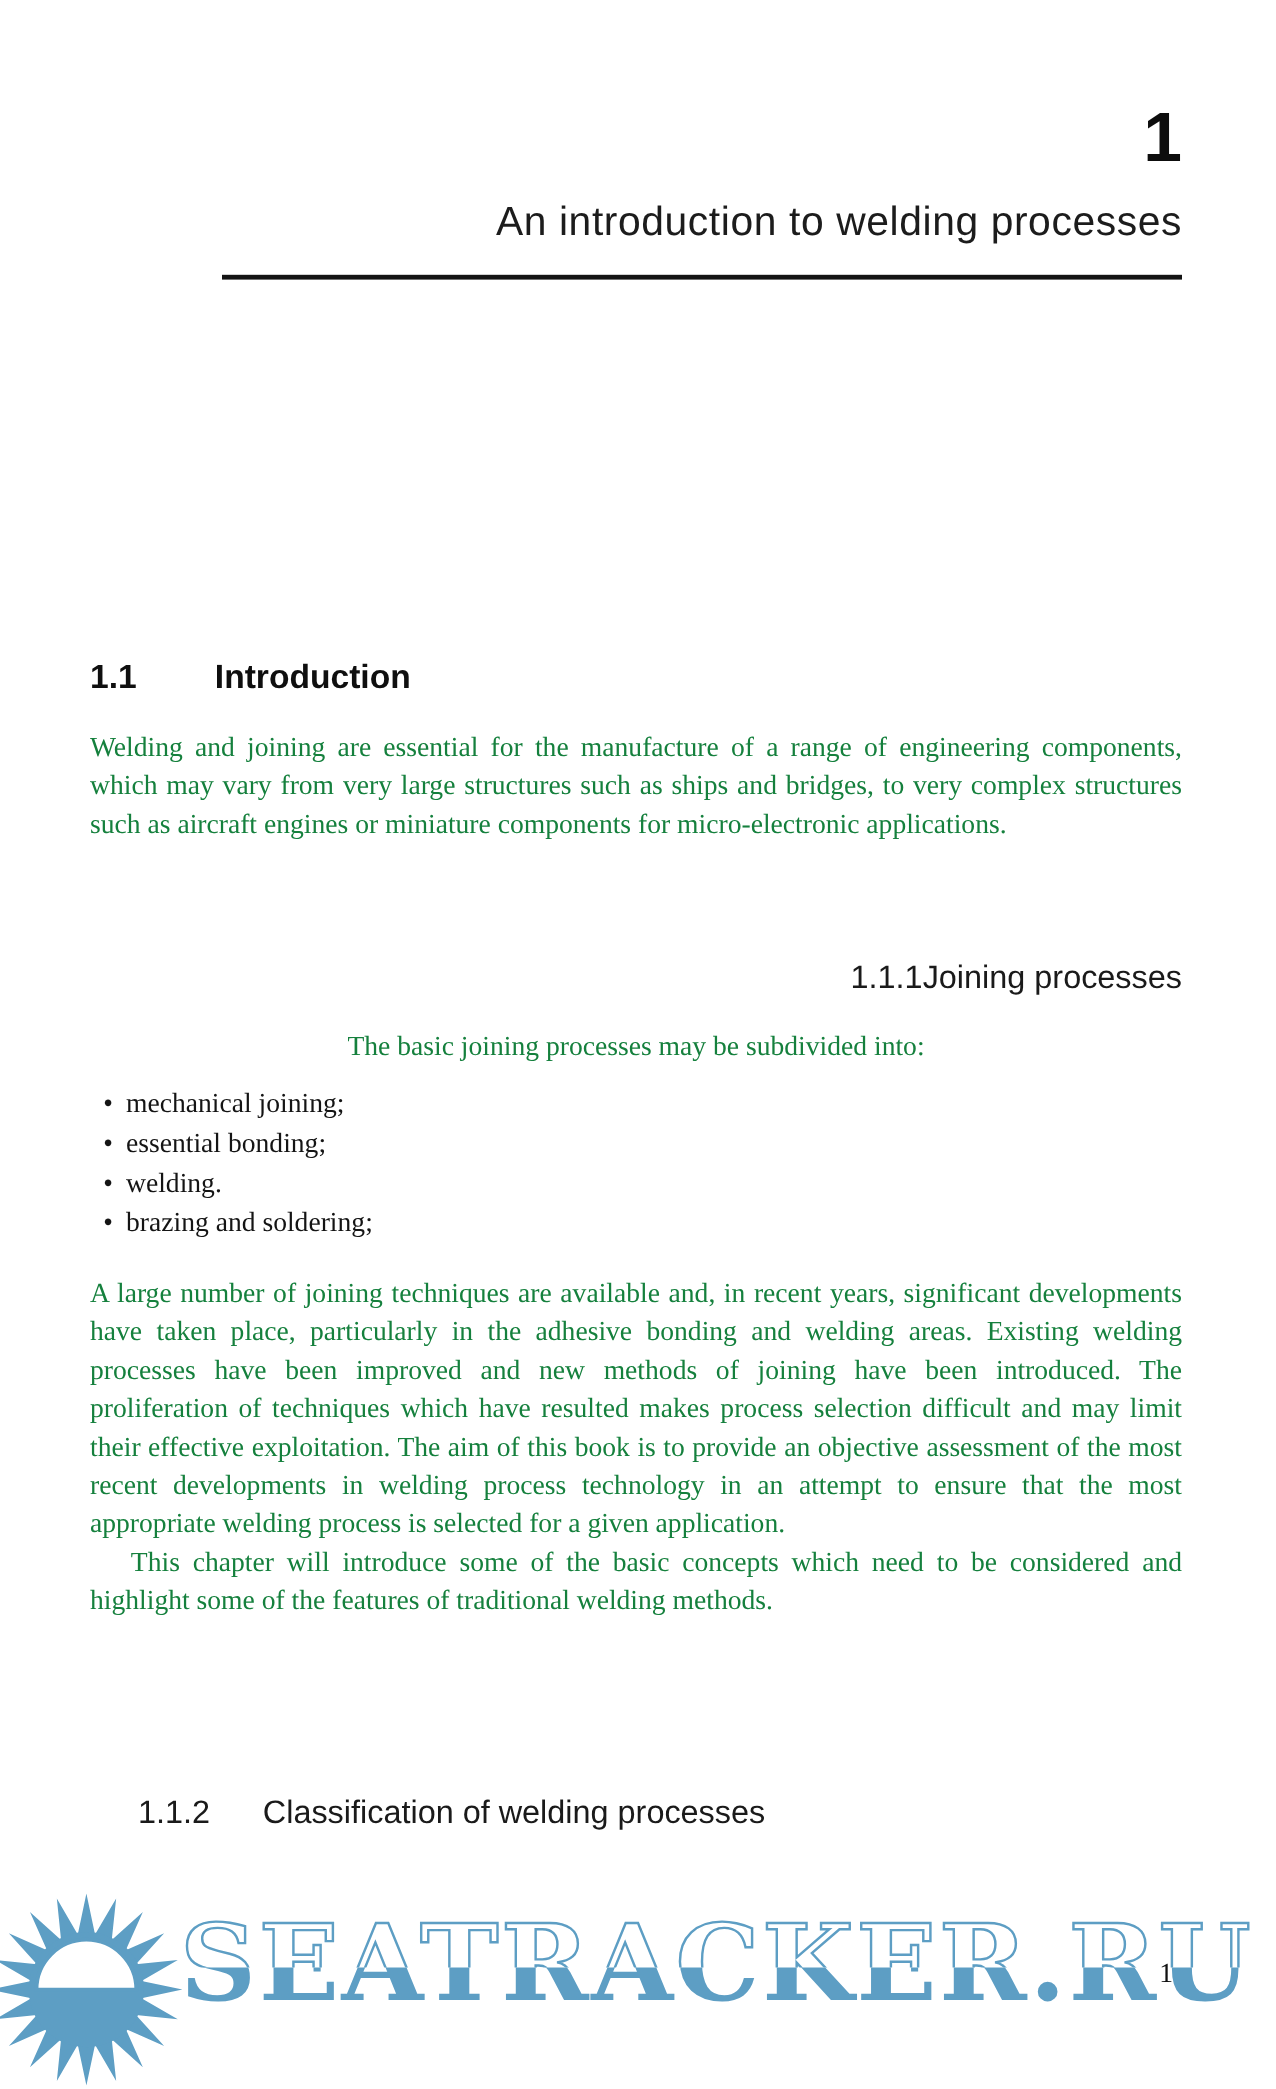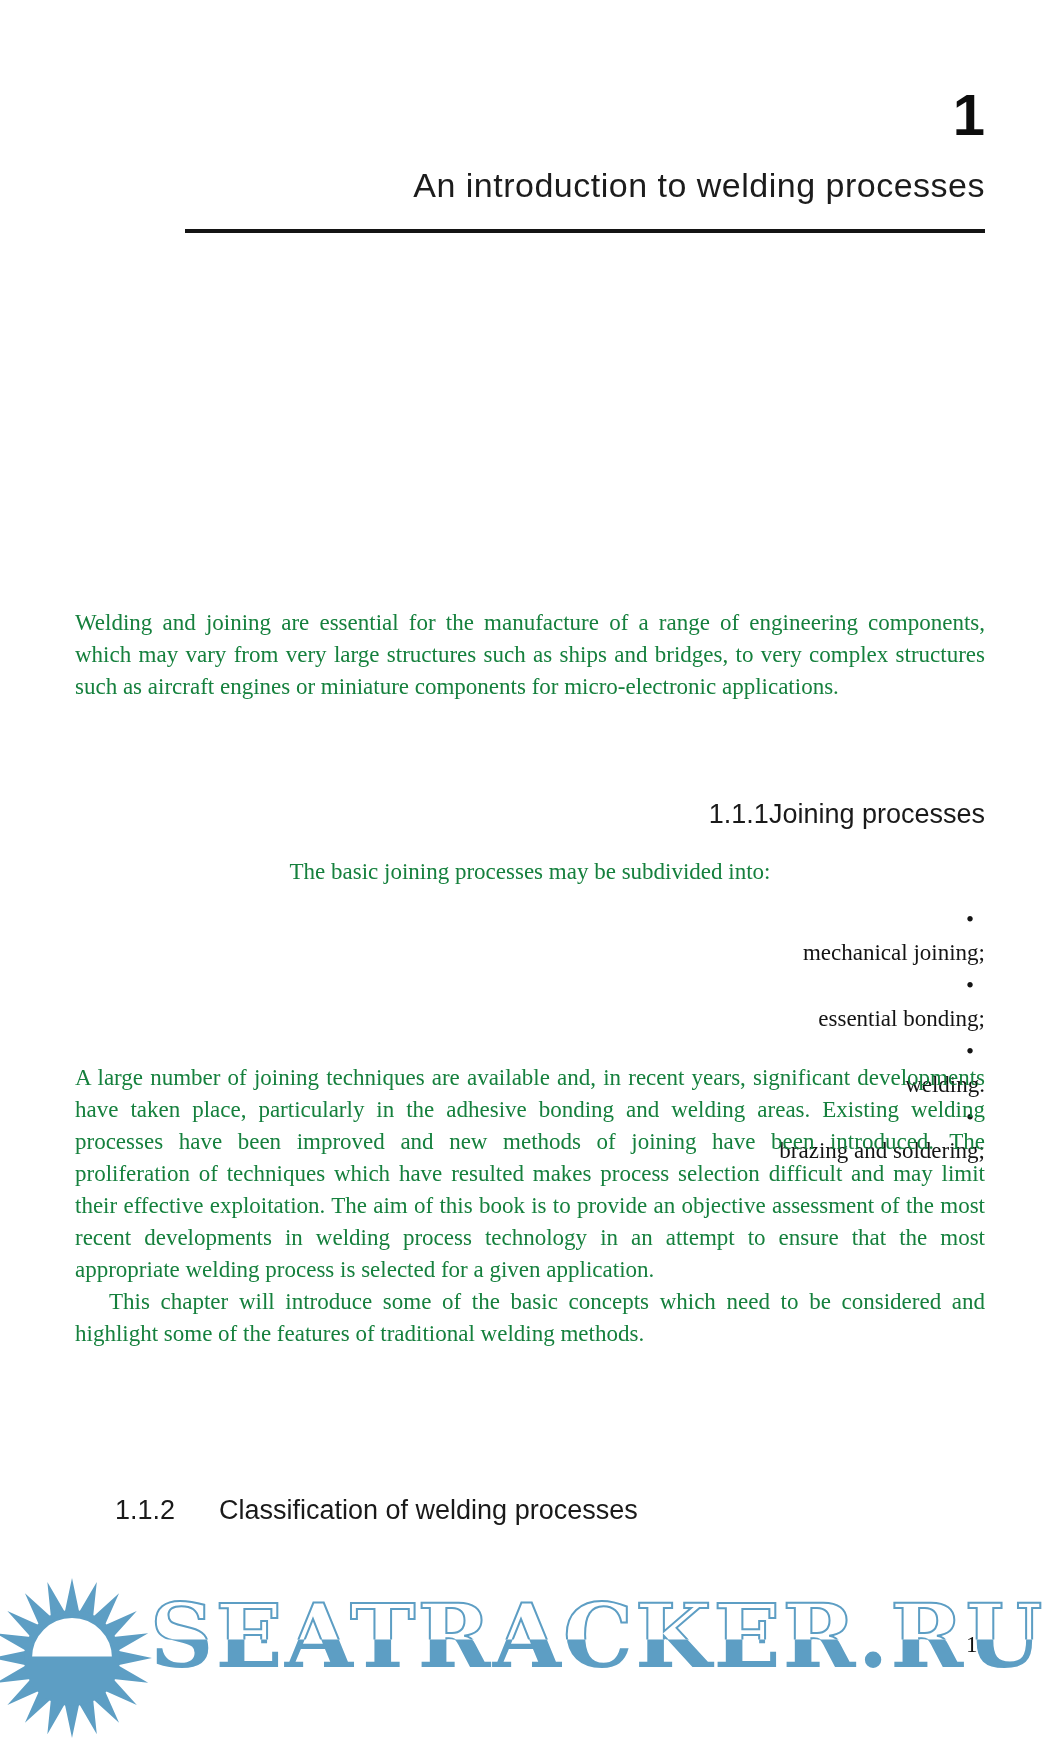--- a/index.html
+++ b/index.html
@@ -45,21 +45,21 @@
   .body-block{
     position:absolute;left:75px;width:910px;
     font-size:23px;line-height:32px;color:#15803d;
     text-align:justify;
   }
   .body-block p{margin:0;}
   .body-block p.indent{text-indent:34px;}
   .intro-line{text-align:center;}
   
   .bullet-list{position:absolute;left:75px;width:910px;font-size:23px;line-height:33px;color:#141414;}
-  .bullet-row{display:flex;align-items:flex-end;flex-direction:column;}
+  .bullet-row{display:flex;align-items:flex-start;}
   .bullet-dot{width:30px;text-align:center;flex:0 0 30px;}
   .bullet-dot::before{content:"\2022";font-size:23px;}
   
   .watermark{position:absolute;left:0;top:1570px;width:1063px;height:171px;}
   .sun-logo{position:absolute;left:-8px;top:8px;width:160px;height:160px;}
   .wm-text{
     position:absolute;left:150px;top:22px;
     font-family:"DejaVu Serif", serif;font-weight:bold;
     font-size:88px;line-height:1;letter-spacing:2px;white-space:nowrap;
   }
@@ -78,20 +78,23 @@
 </style>
 </head>
 <body>
 
 <div class="page">
 
   <div class="chapter-number">1</div>
   <div class="chapter-title">An introduction to welding processes</div>
   <div class="title-rule"></div>
 
+  <div class="h-sec" style="top:549px;">
+    <span class="sec-num">1.1</span><span>Introduction</span>
+  </div>
 
   <div class="body-block" style="top:607px;">
     <p>Welding and joining are essential for the manufacture of a range of engineering components, which may vary from very large structures such as ships and bridges, to very complex structures such as aircraft engines or miniature components for micro-electronic applications.</p>
   </div>
 
   <div class="h-sub" style="top:800px;text-align:right;">
     <span class="sec-num">1.1.1</span><span>Joining processes</span>
   </div>
 
   <div class="body-block intro-line" style="top:856px;">

